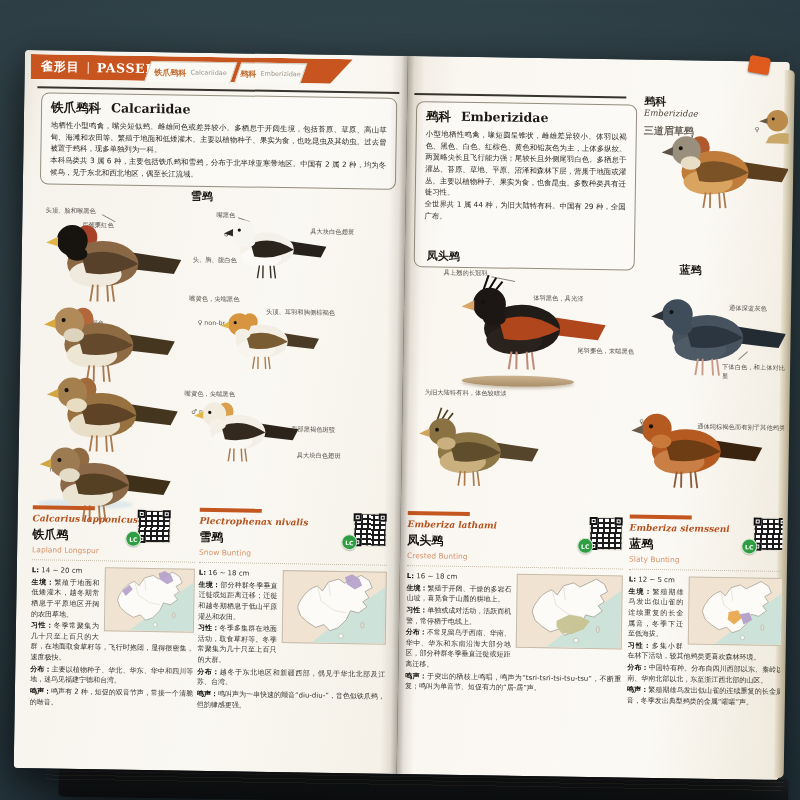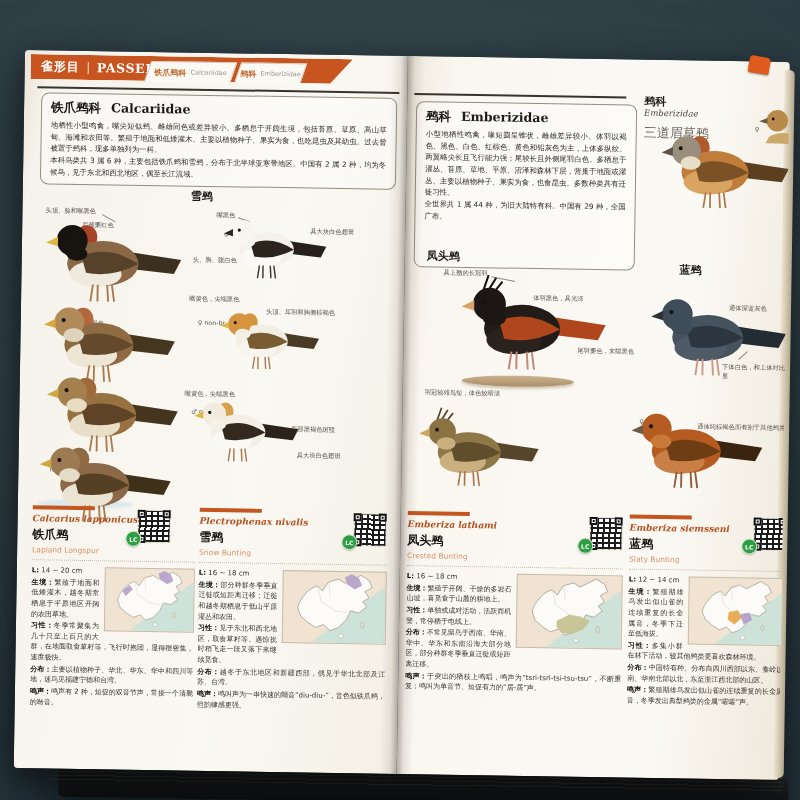--- a/index.html
+++ b/index.html
@@ -58,21 +58,21 @@
   .fl{position:absolute;font-size:6.3px;color:#57524a;white-space:nowrap;line-height:1.35;}
   .fl.w{white-space:normal;}
   .ld{position:absolute;height:1px;background:#8a857c;transform-origin:0 0;}
   .bird{position:absolute;}
   .branch{position:absolute;background:linear-gradient(#cbb28e,#a98e68);border-radius:50%;box-shadow:0 2px 3px rgba(120,100,70,.35);}
   .gshadow{position:absolute;background:#c9dde7;border-radius:50%;opacity:.55;filter:blur(1px);}
 
   
   .sb-cn{position:absolute;font-size:11px;font-weight:bold;color:#201c18;}
   .sb-lat{position:absolute;font-size:8.5px;font-style:italic;color:#4c4338;font-family:"DejaVu Serif","Liberation Serif",serif;}
-  .sb-sp{position:absolute;font-size:13px;color:#6b665c;}
+  .sb-sp{position:absolute;font-size:10px;color:#6b665c;font-weight:bold;}
 
   
   .acc{position:absolute;box-sizing:border-box;}
   .acc .bar{width:62px;height:4px;background:#c4561f;}
   .acc .sci{margin-top:4px;font-size:9px;font-weight:bold;font-style:italic;color:#b5501d;font-family:"DejaVu Serif","Liberation Serif",serif;}
   .acc .cn{margin-top:3px;font-size:12px;font-weight:bold;color:#16130f;}
   .acc .en{margin-top:2px;font-size:7.5px;color:#d8916a;}
   .acc .dots{margin-top:5px;border-top:1px dotted #c2bbac;}
   .acc .body{margin-top:5px;font-size:7px;line-height:1.52;color:#35322c;text-align:justify;}
   .acc .body p{margin:0 0 1px 0;}
@@ -229,21 +229,21 @@
       <i class="ld" style="left:470px;top:219px;width:24px;transform:rotate(10deg);"></i>
       <div class="fl" style="left:456px;top:240px;">♂</div>
       <div class="fl" style="left:512px;top:236px;">体羽黑色，具光泽</div>
       <div class="fl" style="left:537px;top:262px;">翼羽栗色</div>
       <div class="fl w" style="left:557px;top:288px;width:62px;">尾羽栗色，末端黑色</div>
       <div class="branch" style="left:442px;top:318px;width:112px;height:11px;"></div>
       <svg class="bird" style="left:438px;top:212px;--head:#1c1714;--throat:#1c1714;--body:#221c18;--belly:#2a221c;--wing:#b0461c;--tail:#b0461c;--beak:#d9a468;--legs:#c28a7a;--crest:#15100d;" width="152" height="108">
           <use href="#bird-crest"></use>
         </svg>
 
-      <div class="fl" style="left:405px;top:332px;">羽冠较雄鸟短，体色较暗淡</div>
+      <div class="fl" style="left:405px;top:332px;">为旧大陆特有科，体色较暗淡</div>
       <div class="fl" style="left:412px;top:378px;">♀</div>
       <svg class="bird" style="left:398px;top:344px;--head:#8a7243;--throat:#c9b07e;--body:#8f7848;--belly:#c9b07e;--wing:#5f4d2c;--tail:#55452a;--beak:#cfa45f;--crest:#4f4026;" width="126" height="94">
           <use href="#bird-crest"></use>
         </svg>
 
       <div class="colhead" style="left:658px;top:202px;">蓝鹀</div>
       <div class="fl" style="left:648px;top:250px;">♂</div>
       <div class="fl" style="left:708px;top:243px;">通体深蓝灰色</div>
       <i class="ld" style="left:718px;top:298px;width:12px;transform:rotate(-42deg);"></i>
       <div class="fl w" style="left:702px;top:302px;width:72px;">下体白色，和上体对比明显</div>
@@ -295,21 +295,21 @@
         <div class="cn">雪鹀</div>
         <div class="en">Snow Bunting</div>
         <div class="dots"></div>
         <div class="body">
           <svg class="map" width="102" height="71">
             <use href="#cn-map" width="102" height="71"></use>
             <path d="M60 5 L67 2 L74 6 L77 13 L70 17 L62 12 Z" fill="#b39fca" opacity=".9" transform="scale(1.02,1.014)"></path>
           </svg>
           <p><b>L:</b> <span>16 ~ 18 cm</span></p>
           <p><b>生境：</b><span>部分种群冬季垂直迁徙或短距离迁移；迁徙和越冬期栖息于低山平原灌丛和农田。</span></p>
-          <p><b>习性：</b><span>见于东北和西北地区，取食草籽等。遇惊扰时稍飞走一段又落下来继续觅食。</span></p>
+          <p><b>习性：</b><span>冬季多集群在地面活动，取食草籽等。冬季常聚集为几十只至上百只的大群。</span></p>
           <p><b>分布：</b><span>越冬于东北地区和新疆西部，偶见于华北北部及江苏、台湾。</span></p>
           <p><b>鸣声：</b><span>鸣叫声为一串快速的颤音“diu-diu-”，音色似铁爪鹀，但韵律感更强。</span></p>
         </div>
       </div>
 
       <div class="acc" style="left:390px;top:455px;width:216px;">
         <div class="bar"></div>
         <div class="qr" style="top:4px;right:2px;">
             <i class="e1"></i>
             <i class="e2"></i>
@@ -344,21 +344,21 @@
         <div class="sci">Emberiza siemsseni</div>
         <div class="cn">蓝鹀</div>
         <div class="en">Slaty Bunting</div>
         <div class="dots"></div>
         <div class="body">
           <svg class="map" width="94" height="66">
             <use href="#cn-map" width="94" height="66"></use>
             <path d="M42 36 L52 34 L56 42 L48 49 L41 44 Z" fill="#e8a94e" opacity=".95" transform="scale(0.94,0.943)"></path>
             <path d="M54 38 L64 36 L67 44 L58 49 Z" fill="#b39fca" opacity=".95" transform="scale(0.94,0.943)"></path>
           </svg>
-          <p><b>L:</b> <span>12 ~ 14 cm</span></p>
+          <p><b>L:</b> <span>12 ~ 5 cm</span></p>
           <p><b>生境：</b><span>繁殖期雄鸟发出似山雀的连续重复的长金属音，冬季下迁至低海拔。</span></p>
           <p><b>习性：</b><span>多集小群在林下活动，较其他鹀类更喜欢森林环境。</span></p>
           <p><b>分布：</b><span>中国特有种。分布自四川西部以东、秦岭以南、华南北部以北，东至浙江西北部的山区。</span></p>
           <p><b>鸣声：</b><span>繁殖期雄鸟发出似山雀的连续重复的长金属音，冬季发出典型鹀类的金属“嚯嚯”声。</span></p>
         </div>
       </div>
     </div>
 
     <div class="gutter"></div>
   </div>

